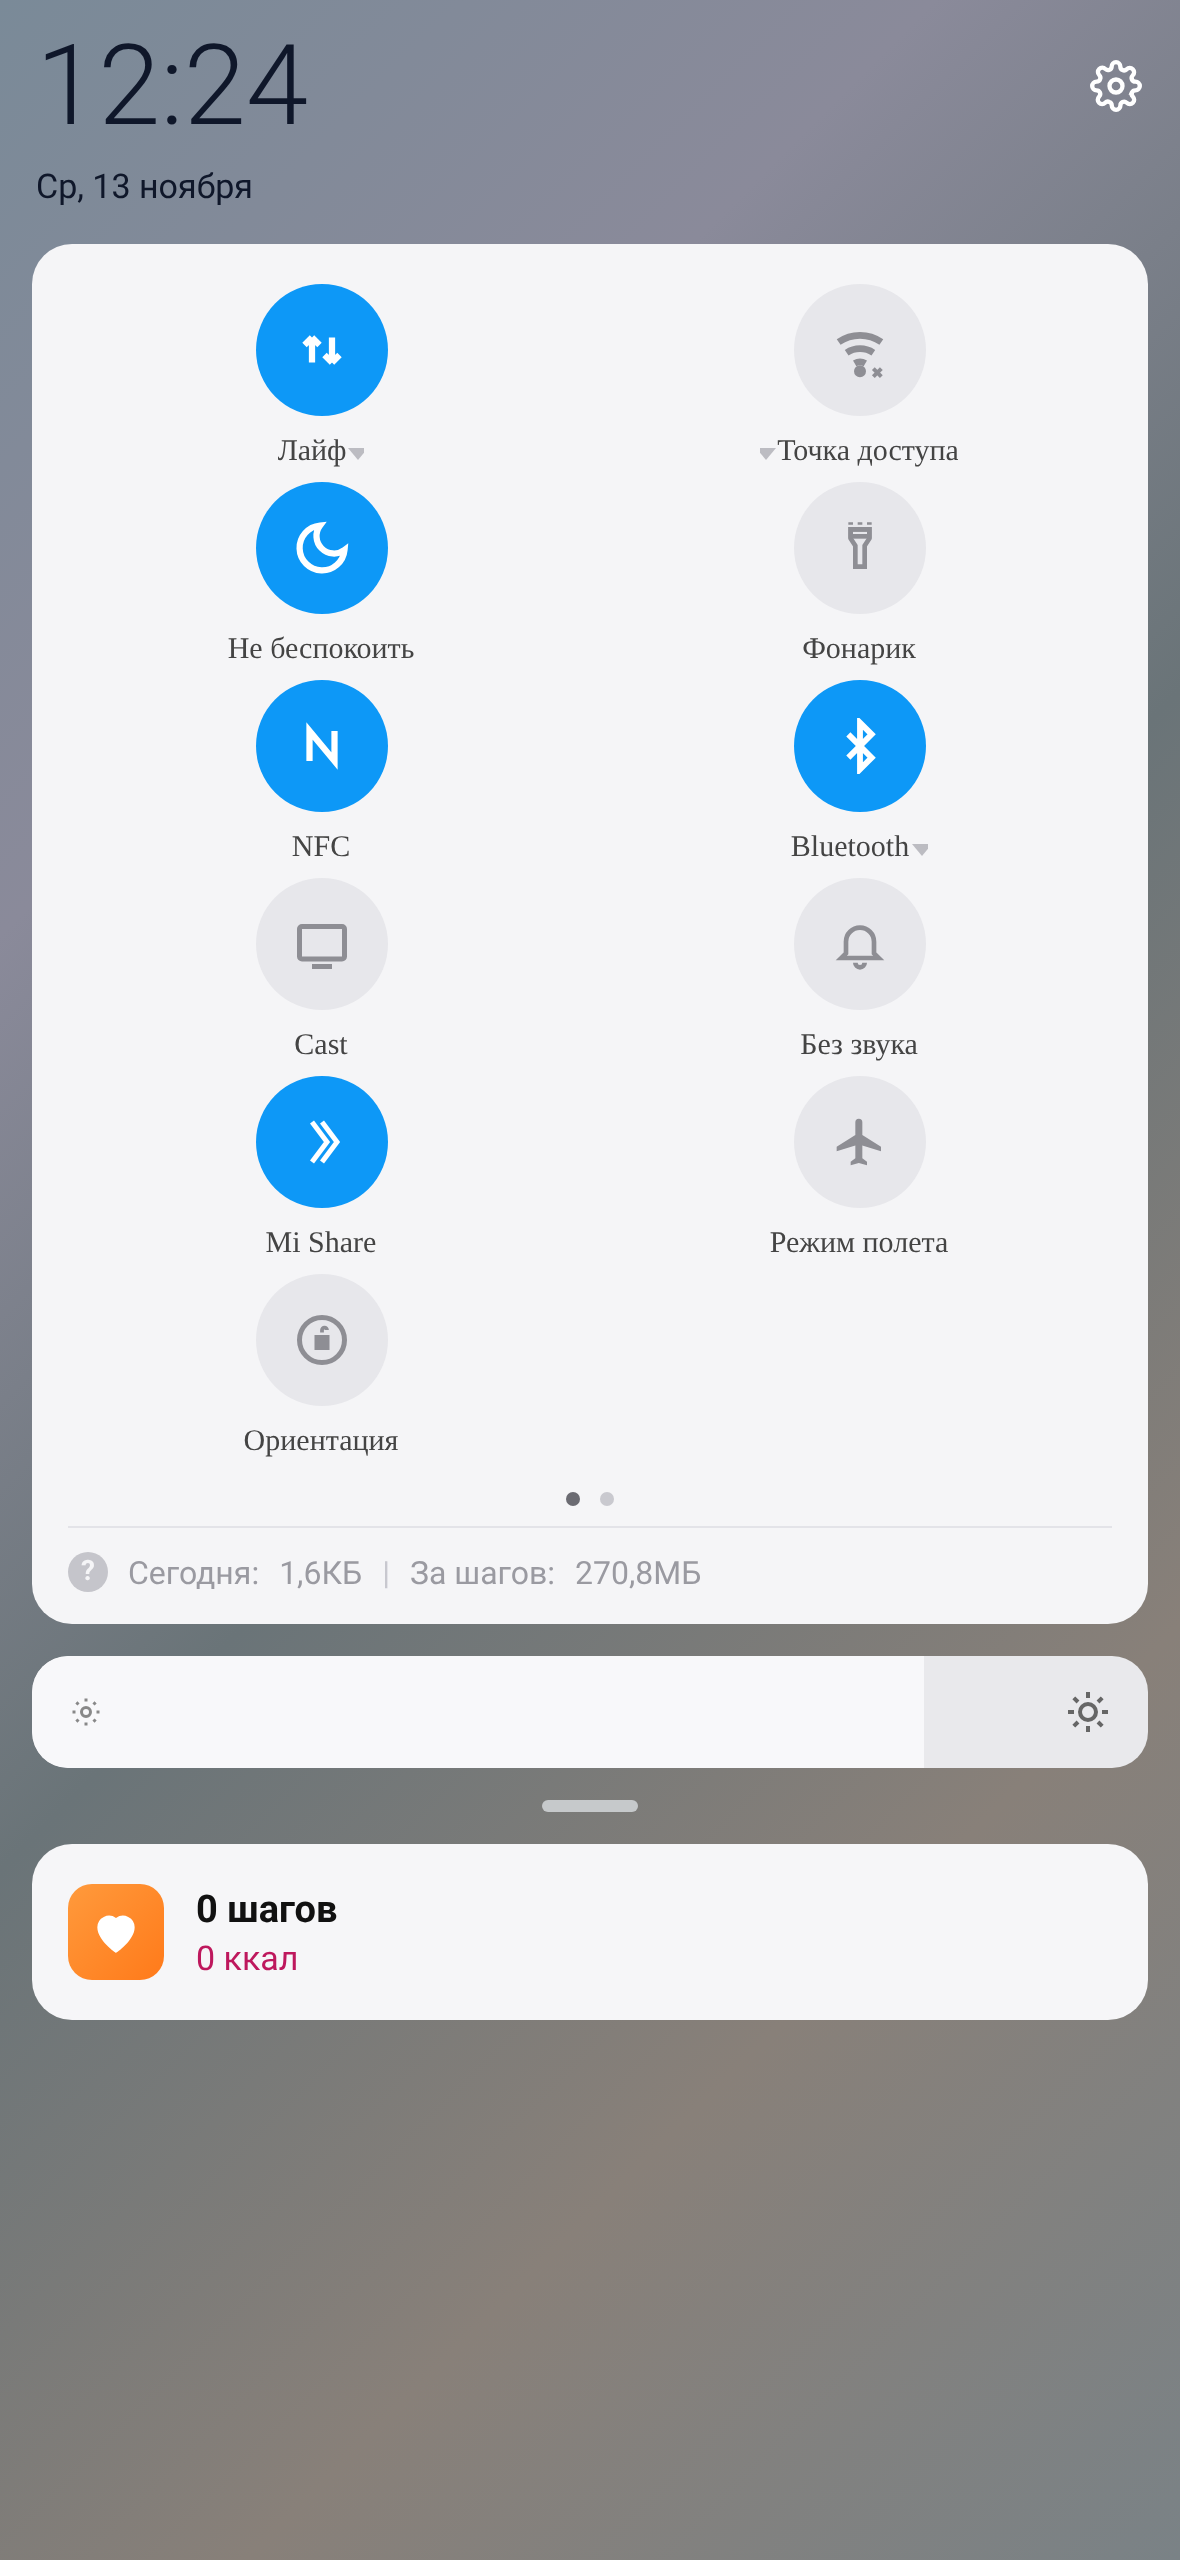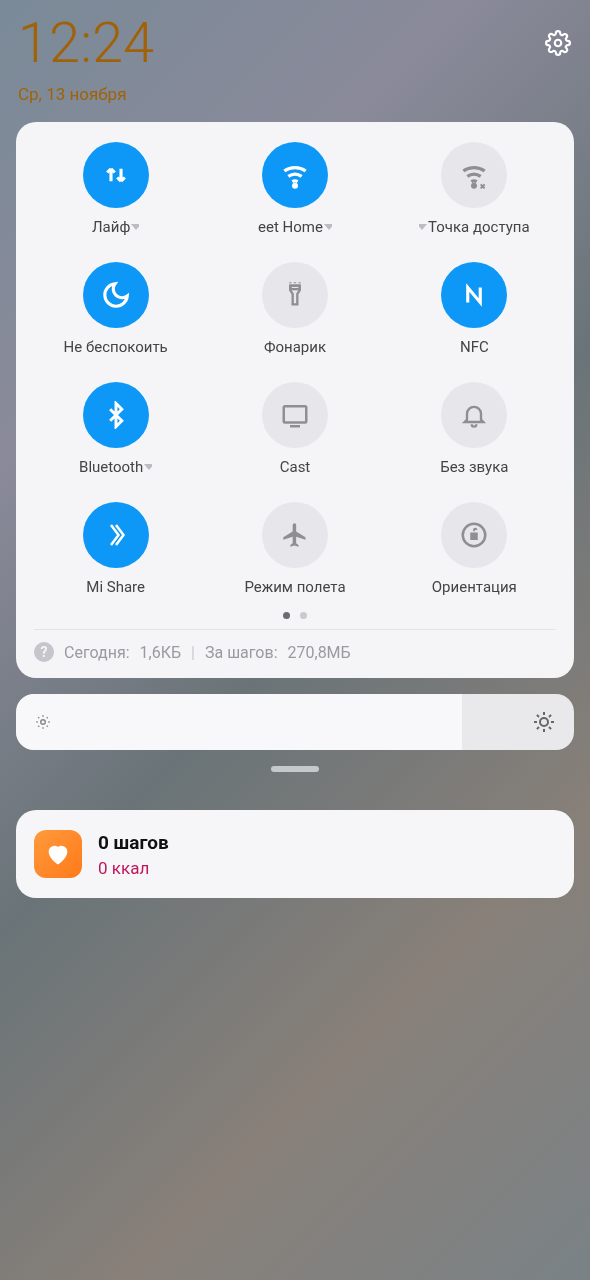--- a/index.html
+++ b/index.html
@@ -8,21 +8,21 @@
     height: 1280px;
     font-family: -apple-system, Roboto, "Helvetica Neue", Arial, sans-serif;
     background: linear-gradient(135deg, #7a8a98 0%, #8a8a9a 25%, #6a7478 50%, #888079 75%, #7a8286 100%);
     overflow: hidden;
     color: #222;
   }
 
   
   .statusbar {
     padding: 10px 18px 6px 18px;
-    color: #a16207;
+    color: #0f172a;
   }
   .sb-row1 {
     display: flex;
     align-items: center;
     justify-content: space-between;
   }
   .clock {
     font-size: 56px;
     font-weight: 300;
     letter-spacing: 0px;
@@ -73,22 +73,23 @@
 
   
   .panel {
     margin: 12px 16px 0 16px;
     background:#f5f5f7;
     border-radius:20px;
     padding: 20px 10px 10px 10px;
   }
   .toggles {
     display:grid;
-    grid-template-columns: repeat(3,1fr);
-    row-gap: 26px;
+    grid-template-columns: repeat(2,1fr);
+    row-gap: 6px;
+    font-family: Liberation Serif, serif;
   }
   .toggle {
     display:flex;
     flex-direction:column;
     align-items:center;
     gap:10px;
   }
   .circle {
     width:66px;height:66px;
     border-radius:50%;
@@ -167,21 +168,21 @@
   }
   .bicon-left{left:18px;}
   .bicon-right{right:18px;}
 
   
   .handle-wrap{display:flex;justify-content:center;margin:16px 0 0 0;}
   .handle{width:48px;height:6px;border-radius:3px;background:#c6c9cb;}
 
   
   .notif{
-    margin:38px 16px 0 16px;
+    margin:16px 16px 0 16px;
     background:#f6f6f8;
     border-radius:20px;
     padding:20px 18px;
     display:flex;
     align-items:center;
     gap:16px;
   }
   .notif-icon{
     width:48px;height:48px;border-radius:12px;
     background:linear-gradient(135deg,#ff9a3c,#ff7a1a);
@@ -220,32 +221,20 @@
           <svg width="30" height="30" viewBox="0 0 24 24" fill="none" stroke="#fff" stroke-width="2.5">
             <path d="M8 17V7M8 7l-3 3M8 7l3 3M16 7v10M16 17l3-3M16 17l-3-3"></path>
           </svg>
         </div>
       <div class="tlabel">
           <span>Лайф</span>
           <span class="tri"></span>
         </div>
     </div>
 
-    <div class="toggle">
-      <div class="circle on">
-          <svg width="32" height="32" viewBox="0 0 24 24" fill="none" stroke="#fff" stroke-width="2.5">
-            <path d="M4 9a14 14 0 0 1 16 0M7 13a9 9 0 0 1 10 0M10 17a4 4 0 0 1 4 0"></path>
-            <circle cx="12" cy="20" r="1" fill="#fff"></circle>
-          </svg>
-        </div>
-      <div class="tlabel">
-          <span>eet Home</span>
-          <span class="tri"></span>
-        </div>
-    </div>
 
     <div class="toggle">
       <div class="circle off">
           <svg width="32" height="32" viewBox="0 0 24 24" fill="none" stroke="#8e8e94" stroke-width="2.5">
             <path d="M4 9a14 14 0 0 1 16 0M7 13a9 9 0 0 1 10 0M10 17a4 4 0 0 1 4 0"></path>
             <circle cx="12" cy="20" r="1" fill="#8e8e94"></circle>
             <path d="M17 19l3 3M20 19l-3 3" stroke-width="1.5"></path>
           </svg>
         </div>
       <div class="tlabel">

